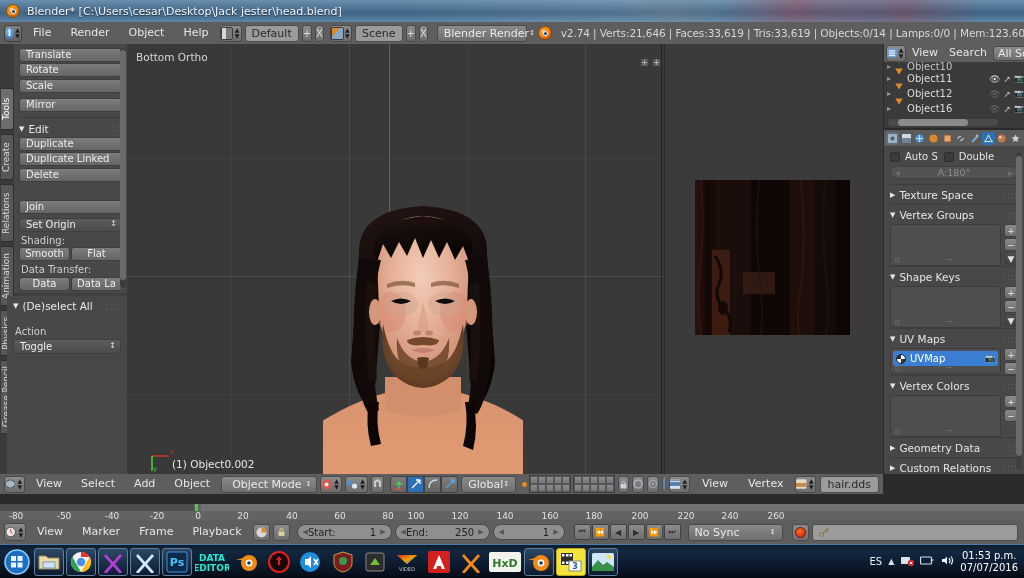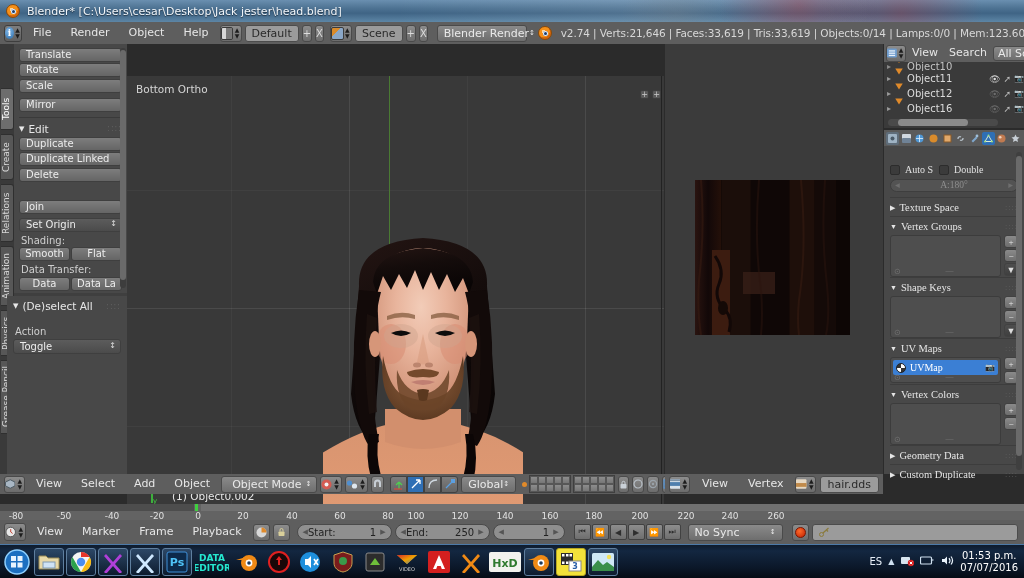--- a/index.html
+++ b/index.html
@@ -46,21 +46,21 @@
     background:radial-gradient(circle at 40% 35%,#7fb6e8,#2a6ca8); color:#fff; font-size:9px;
     font-weight:bold; display:flex;align-items:center;justify-content:center; font-family:"DejaVu Serif",serif;}
   .layout-icon { width:16px;height:13px;border:1px solid #3b3b3b;border-radius:2px;display:flex;overflow:hidden;}
   .layout-icon i { display:block; height:100%; }
   .scene-icon { width:16px;height:13px;border:1px solid #3b3b3b;border-radius:2px;
     background:linear-gradient(135deg,#d98b2b 0 40%,#8aa7c8 40% 100%);}
   .stats { color:#d8d8d8; font-size:10.5px; white-space:nowrap; letter-spacing:-0.1px; }
 
   
   .viewport { position:absolute; left:127px; top:44px; width:537px; height:430px;
-    background:#393939; overflow:hidden;margin-top:32px; }
+    background:#393939; overflow:hidden; }
   .grid { position:absolute; inset:0;
     background-image:
       linear-gradient(to right, rgba(255,255,255,.035) 1px, transparent 1px),
       linear-gradient(to bottom, rgba(255,255,255,.035) 1px, transparent 1px);
     background-size:118px 118px; background-position:-14px -4px; }
   .grid2 { position:absolute; inset:0;
     background-image:
       linear-gradient(to right, rgba(255,255,255,.055) 1px, transparent 1px),
       linear-gradient(to bottom, rgba(255,255,255,.055) 1px, transparent 1px);
     background-size:236px 236px; background-position:-14px -4px; }
@@ -116,21 +116,21 @@
   .tri-orange { width:0;height:0;border-left:5px solid transparent;border-right:5px solid transparent;
     border-top:8px solid #e08a2a; }
   .out-scroll { position:absolute; left:4px; bottom:2px; width:110px; height:7px; background:#4a4a4a; border-radius:4px; }
   .out-scroll i { position:absolute; left:10px; top:0; width:70px; height:7px; background:#8a8a8a; border-radius:4px; }
 
   
   .props { position:absolute; left:884px; top:130px; width:140px; height:344px; background:#484848; }
   .prop-tabs { height:16px; background:#5b5b5b; display:flex; align-items:center; gap:1px; padding:0 2px; }
   .ptab { width:13px; height:13px; border-radius:2px; display:flex; align-items:center; justify-content:center; }
   .ptab.active { background:#2f6fb5; }
-  .prop-body { padding:18px 6px;font-family:Liberation Serif, serif; }
+  .prop-body { padding:5px 6px; }
   .checkrow { display:flex; align-items:center; gap:5px; font-size:10px; color:#e2e2e2; margin-bottom:4px;}
   .checkbox { width:10px;height:10px; border-radius:2px; background:#3b3b3b; border:1px solid #2c2c2c; }
   .numfield { background:#535353; border:1px solid #3e3e3e; border-radius:7px; color:#8e8e8e;
     font-size:9.5px; height:13px; line-height:11px; text-align:center; margin-bottom:5px; position:relative;}
   .numfield:before{content:"\25C2";position:absolute;left:4px;color:#6e6e6e;}
   .numfield:after{content:"\25B8";position:absolute;right:4px;color:#6e6e6e;}
   .sec { color:#e6e6e6; font-size:10.5px; display:flex; align-items:center; gap:4px;
     border-top:1px solid #3d3d3d; padding:4px 0 3px 0; }
   .listbox { height:42px; background:#4e4e4e; border:1px solid #3c3c3c; border-radius:3px;
     position:relative; }
@@ -620,21 +620,21 @@
         </div>
       </div>
 
       <div class="sec">
         <span style="font-size:7px">▶</span>
         <span>Geometry Data</span>
         <span class="grip">::::</span>
       </div>
       <div class="sec">
         <span style="font-size:7px">▶</span>
-        <span>Custom Duplicate</span>
+        <span>Custom Relations</span>
         <span class="grip">::::</span>
       </div>
     </div>
     <div class="props-scroll">
         <i></i>
       </div>
   </div>
 
   <div class="vfooter">
     <div class="icobtn" style="width:21px">

